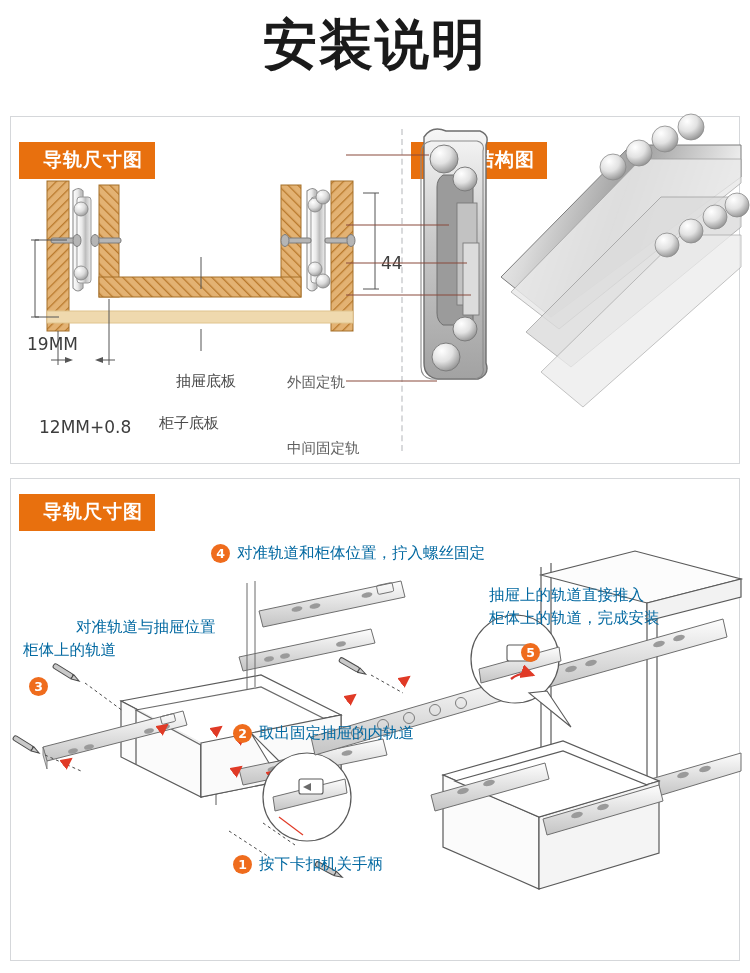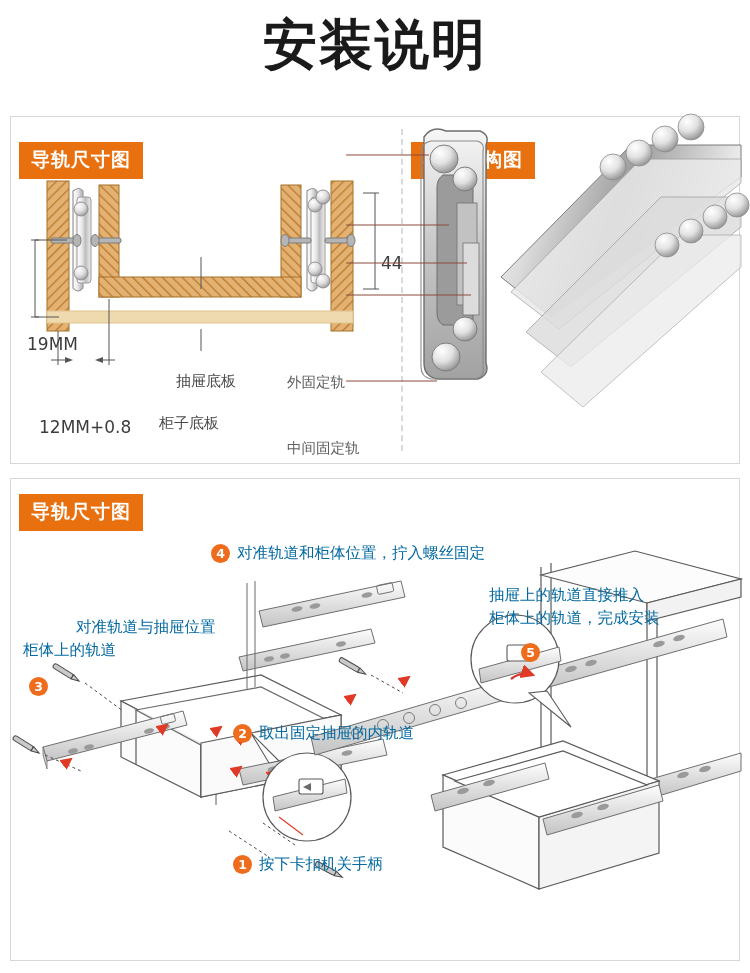--- a/index.html
+++ b/index.html
@@ -34,21 +34,21 @@
     width: 0; border-left: 2px dashed #d9dadc;
   }
 
   
   .badge {
     position: absolute;
     background: #e8700e;
     color: #ffffff;
     font-size: 19px; font-weight: 700;
     letter-spacing: 1px;
-    padding: 5px 12px 6px 12px;
+    padding: 5px 12px 6px 24px;
     white-space: nowrap;
     font-family: "DejaVu Sans", "Liberation Sans", sans-serif;
   }
   #badge-dim1  { left: 8px;   top: 25px; }
   #badge-struct{ left: 400px; top: 25px; }
   #badge-dim2  { left: 8px;   top: 15px; }
 
   
   .art { position: absolute; left: 0; top: 0; overflow: visible; }
 

